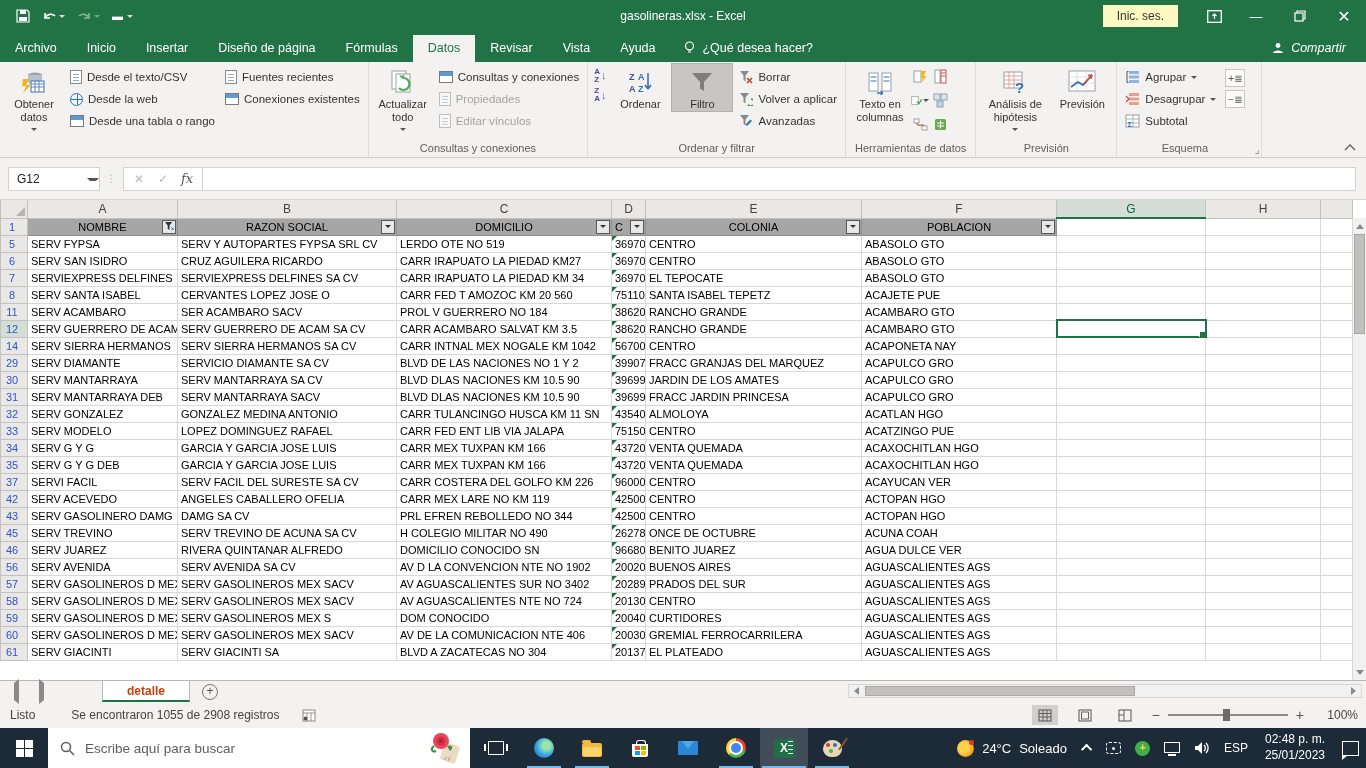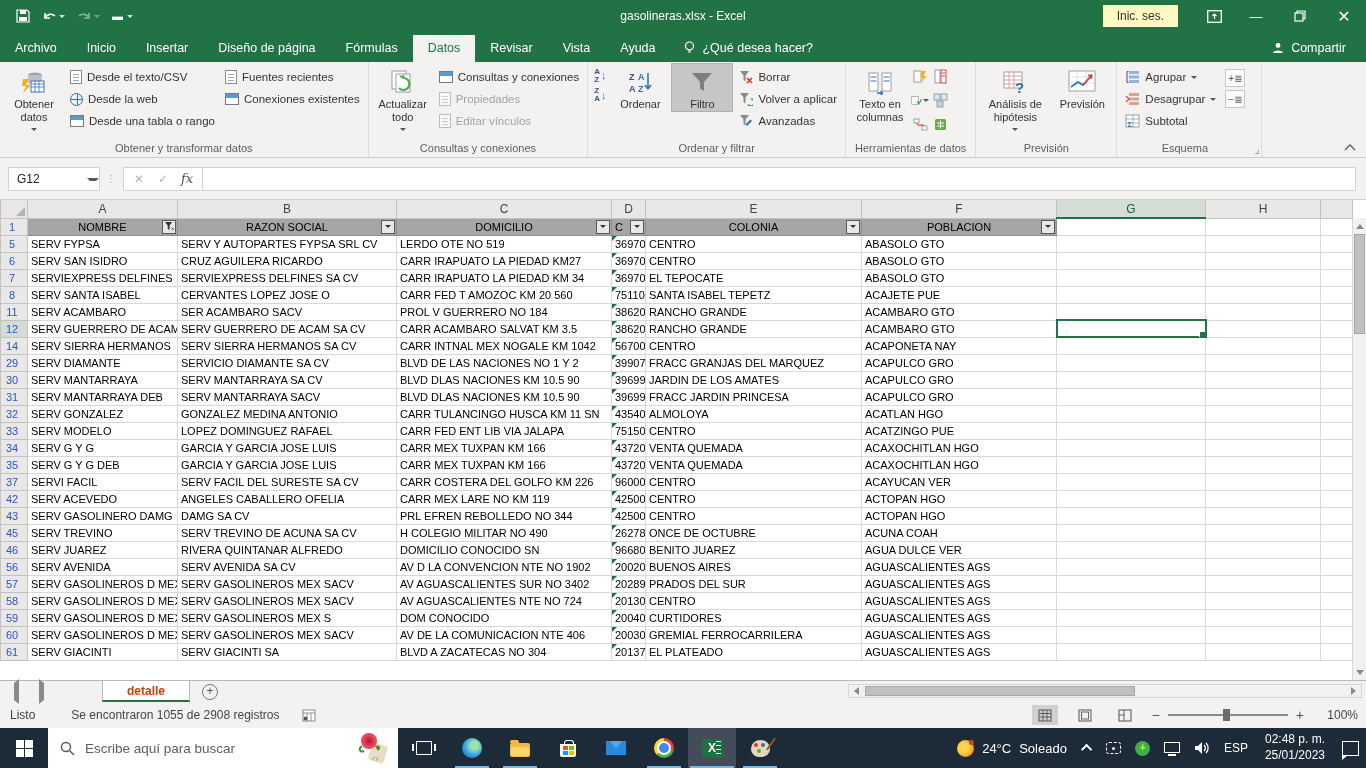--- a/index.html
+++ b/index.html
@@ -16,21 +16,21 @@
   .tb-right{margin-left:auto;display:flex;align-items:center;height:100%;}
   .signin{background:#fef9c3;color:#333;font-size:12px;padding:4px 14px;margin-right:16px;border:none;}
   .winbtn{width:44px;height:100%;display:flex;align-items:center;justify-content:center;color:#fff;font-size:13px;background:transparent;border:none;}
   .ribdisp{width:40px;}
 
   
   .tabrow{height:30px;background:#217346;display:flex;align-items:flex-end;color:#fff;font-size:12.5px;flex:0 0 auto;}
   .rtab{padding:6px 15px 7px;white-space:nowrap;cursor:default;}
   .rtab.active{background:#f3f2f1;color:#217346;}
   .tellme{display:flex;align-items:center;gap:7px;padding:6px 14px 7px;white-space:nowrap;}
-  .share{margin-left:auto;display:flex;align-items:center;gap:7px;padding:6px 20px 7px;white-space:nowrap;}
+  .share{margin-left:auto;display:flex;align-items:center;gap:7px;padding:6px 20px 7px;white-space:nowrap;font-style:italic;}
 
   
   .ribbon{height:96px;background:#f3f2f1;border-bottom:1px solid #cecccb;display:flex;position:relative;flex:0 0 auto;}
   .rgroup{display:flex;flex-direction:column;border-right:1px solid #dddcdb;padding:1px 3px 0;}
   .rg-content{flex:1;display:flex;align-items:flex-start;}
   .rg-label{text-align:center;font-size:11px;color:#605e5c;padding:1px 6px 3px;white-space:nowrap;}
   .bigbtn{display:flex;flex-direction:column;align-items:center;width:62px;padding:4px 2px 0;font-size:11px;color:#333;text-align:center;line-height:1.18;border:1px solid transparent;}
   .bigbtn.on{background:#c8c6c4;border-color:#b3b1af;}
   .bicon{width:28px;height:28px;display:flex;align-items:center;justify-content:center;margin-bottom:2px;}
   .smallcol{display:flex;flex-direction:column;padding-top:3px;}
@@ -111,21 +111,21 @@
   .zpct{width:40px;text-align:right;color:#444;}
 
   
   .taskbar{height:40px;background:#1d2a38;display:flex;align-items:stretch;color:#fff;flex:1 0 auto;}
   .tb-btn{width:48px;display:flex;align-items:center;justify-content:center;position:relative;}
   .tb-btn.open::after{content:"";position:absolute;left:7px;right:7px;bottom:0;height:2px;background:#76b9ed;}
   .tb-btn.activeapp{background:rgba(255,255,255,.17);}
   .tb-btn.activeapp::after{content:"";position:absolute;left:2px;right:2px;bottom:0;height:2px;background:#76b9ed;}
   .winlogo{display:grid;grid-template-columns:8px 8px;grid-template-rows:8px 8px;gap:1px;}
   .winlogo i{background:#fff;}
-  .tb-search{width:350px;background:#fff;color:#5d5d5d;display:flex;align-items:center;gap:10px;padding:0 0 0 12px;font-size:13.5px;position:relative;}
+  .tb-search{width:422px;background:#fff;color:#5d5d5d;display:flex;align-items:center;gap:10px;padding:0 0 0 12px;font-size:13.5px;position:relative;}
   .rose{position:absolute;right:8px;top:2px;}
   .tsep{width:2px;}
   .tray{margin-left:auto;display:flex;align-items:center;gap:0;text-align:center;}
   .tray .titem{display:flex;align-items:center;justify-content:center;padding:0 7px;height:100%;font-size:12px;}
   .weather{display:flex;align-items:center;gap:8px;padding:0 10px;font-size:13px;}
   .sun{width:17px;height:17px;border-radius:50%;background:radial-gradient(circle at 40% 45%,#ffd34d 0 35%,#f2901d 75%,#e4641a 100%);position:relative;}
   .sun::after{content:"";position:absolute;right:0;top:0;width:5px;height:5px;border-radius:50%;background:#d23b2e;}
   .chev{width:8px;height:8px;border-left:2px solid #fff;border-top:2px solid #fff;transform:rotate(45deg) translateY(2px);}
   .clock{display:flex;flex-direction:column;align-items:flex-end;justify-content:center;font-size:12px;line-height:1.3;padding:0 10px;}
   .actioncenter{width:17px;height:15px;border:1.5px solid #fff;position:relative;}
@@ -276,21 +276,20 @@
           <div class="smallbtn">
               <span class="sic pageic"></span>
               <span>Fuentes recientes</span>
             </div>
           <div class="smallbtn">
               <span class="sic tableic"></span>
               <span>Conexiones existentes</span>
             </div>
         </div>
       </div>
-      <div class="rg-label">Obtener y transformar datos</div>
     </div>
 
     <div class="rgroup">
       <div class="rg-content">
         <div class="bigbtn">
           <span class="bicon">
             <svg width="26" height="26" viewBox="0 0 26 26">
                 <rect x="2" y="2" width="14" height="18" fill="#fff" stroke="#9aa0a6"></rect>
                 <rect x="6" y="5" width="14" height="18" fill="#fff" stroke="#9aa0a6"></rect>
                 <path d="M13 9 a6 6 0 1 1 -4 10" fill="none" stroke="#4caf50" stroke-width="2.2"></path>

